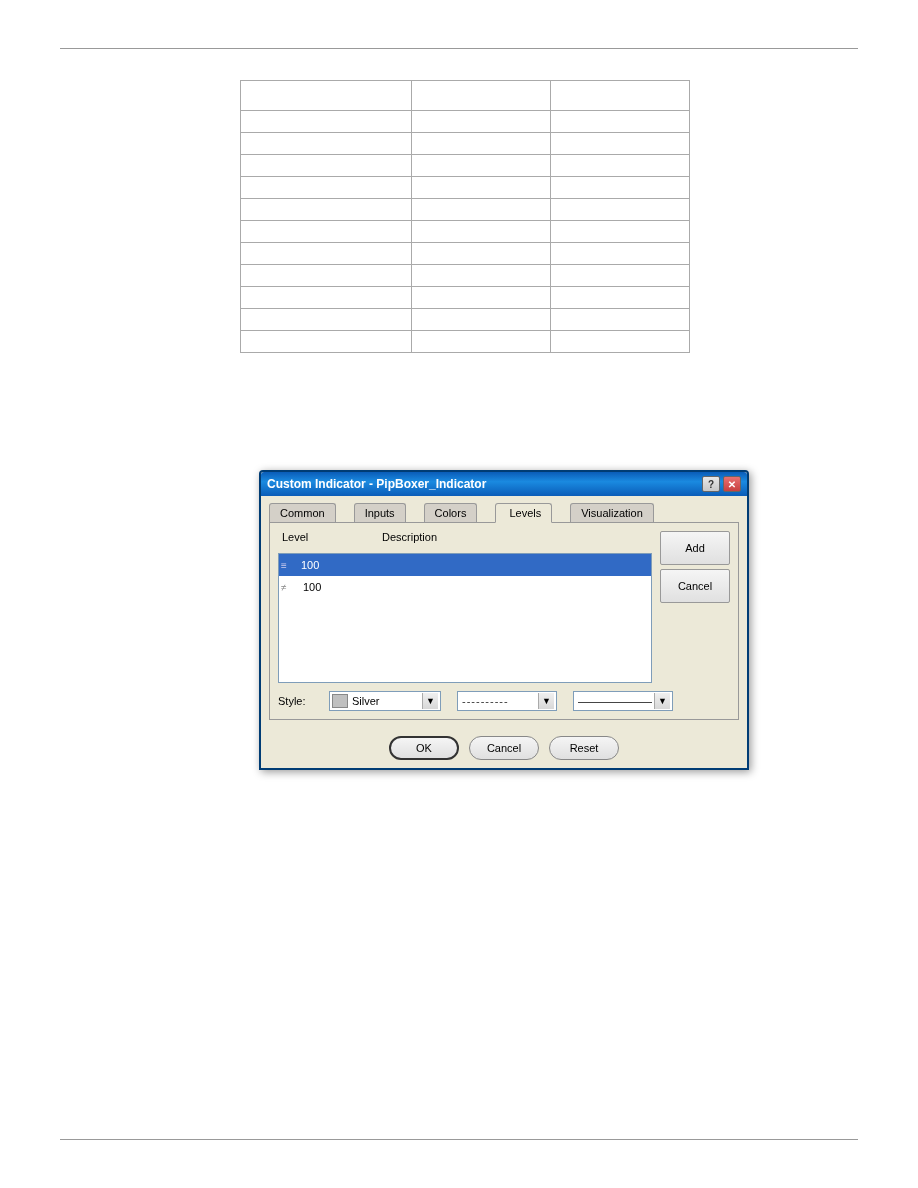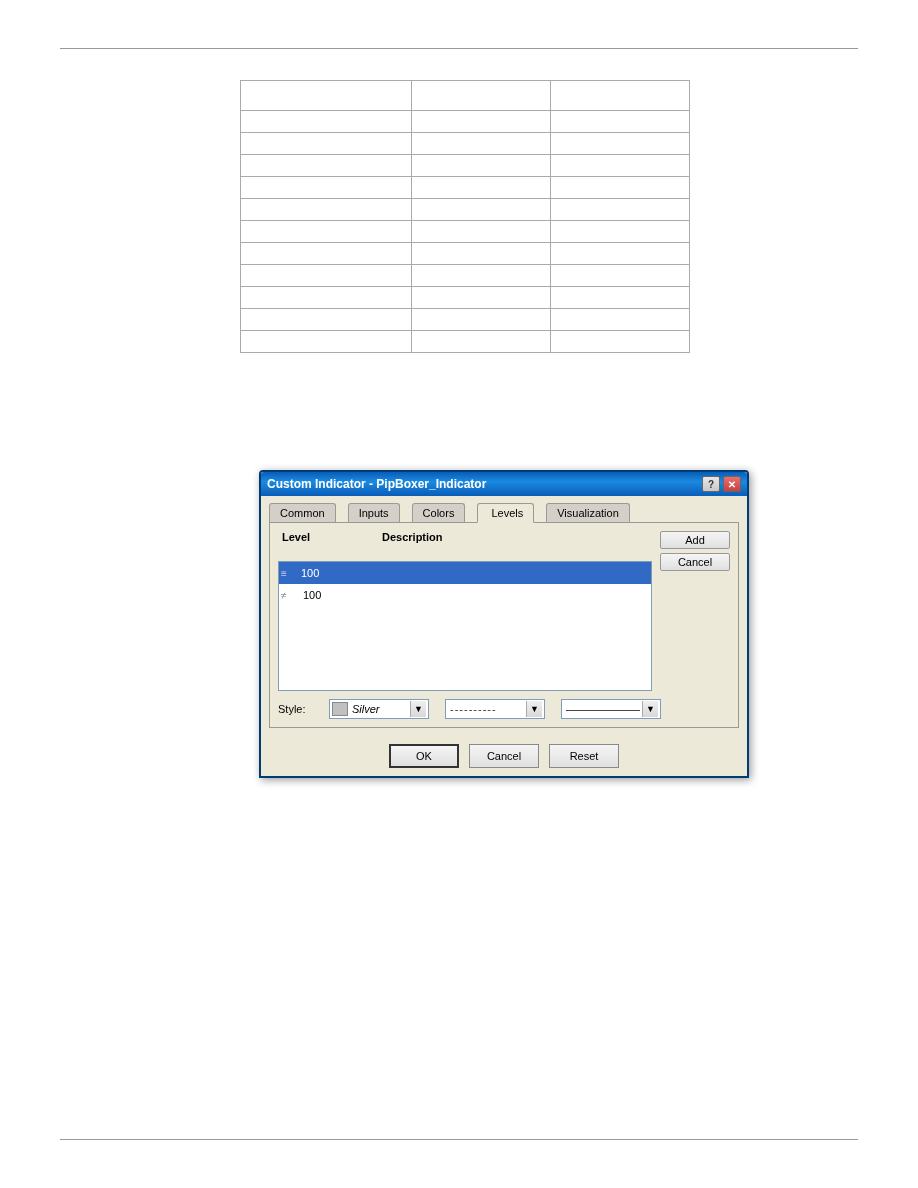--- a/index.html
+++ b/index.html
@@ -123,21 +123,21 @@
       color: white;
     }
 
     .dialog-body {
       padding: 6px 8px 8px;
     }
 
     
     .tabs-row {
       display: flex;
-      gap: 12px;
+      gap: 18px;
       margin-bottom: 0;
       position: relative;
       top: 1px;
     }
 
     .tab {
       padding: 3px 10px;
       background: #d4d0c8;
       border: 1px solid #999;
       border-bottom: none;
@@ -171,22 +171,22 @@
     }
 
     .level-table-left {
       flex: 1;
     }
 
     .level-header-row {
       display: flex;
       gap: 0;
       font-size: 11px;
-      font-weight: bold;
-      margin-bottom: 18px;
+      font-weight: normal;
+      margin-bottom: 10px;
       padding: 0 4px;
     }
 
     .level-col-level {
       width: 100px;
     }
 
     .level-col-desc {
       flex: 1;
     }
@@ -257,21 +257,21 @@
     }
 
     .dialog-btn {
       padding: 3px 8px;
       background: linear-gradient(to bottom, #f5f5f5, #e0e0e0);
       border: 1px solid #999;
       border-radius: 2px;
       font-size: 11px;
       cursor: pointer;
       text-align: center;
-      height: 18px;
+      height: 34px;
       display: flex;
       align-items: center;
       justify-content: center;
     }
 
     
     .style-row {
       display: flex;
       align-items: center;
       gap: 16px;
@@ -333,21 +333,21 @@
       gap: 10px;
       margin-top: 10px;
       padding-top: 6px;
     }
 
     .bottom-btn {
       width: 70px;
       height: 24px;
       background: linear-gradient(to bottom, #f5f5f5, #e0e0e0);
       border: 1px solid #888;
-      border-radius: 0;
+      border-radius: 12px;
       font-size: 11px;
       cursor: pointer;
       display: flex;
       align-items: center;
       justify-content: center;
     }
 
     .bottom-btn.default-btn {
       border: 2px solid #333;
     }
@@ -471,21 +471,21 @@
 
           <div class="level-buttons">
             <button class="dialog-btn">Add</button>
             <button class="dialog-btn">Cancel</button>
           </div>
         </div>
 
         <div class="style-row">
           <span class="style-label">Style:</span>
 
-          <div class="select-box" style="width:100px;font-style:italic;">
+          <div class="select-box" style="width:112px;">
             <div class="style-color-box"></div>
             <span class="select-text">Silver</span>
             <div class="select-box-arrow">▼</div>
           </div>
 
           <div class="select-box" style="width:100px;">
             <span class="select-text dash-pattern">----------</span>
             <div class="select-box-arrow">▼</div>
           </div>
 

